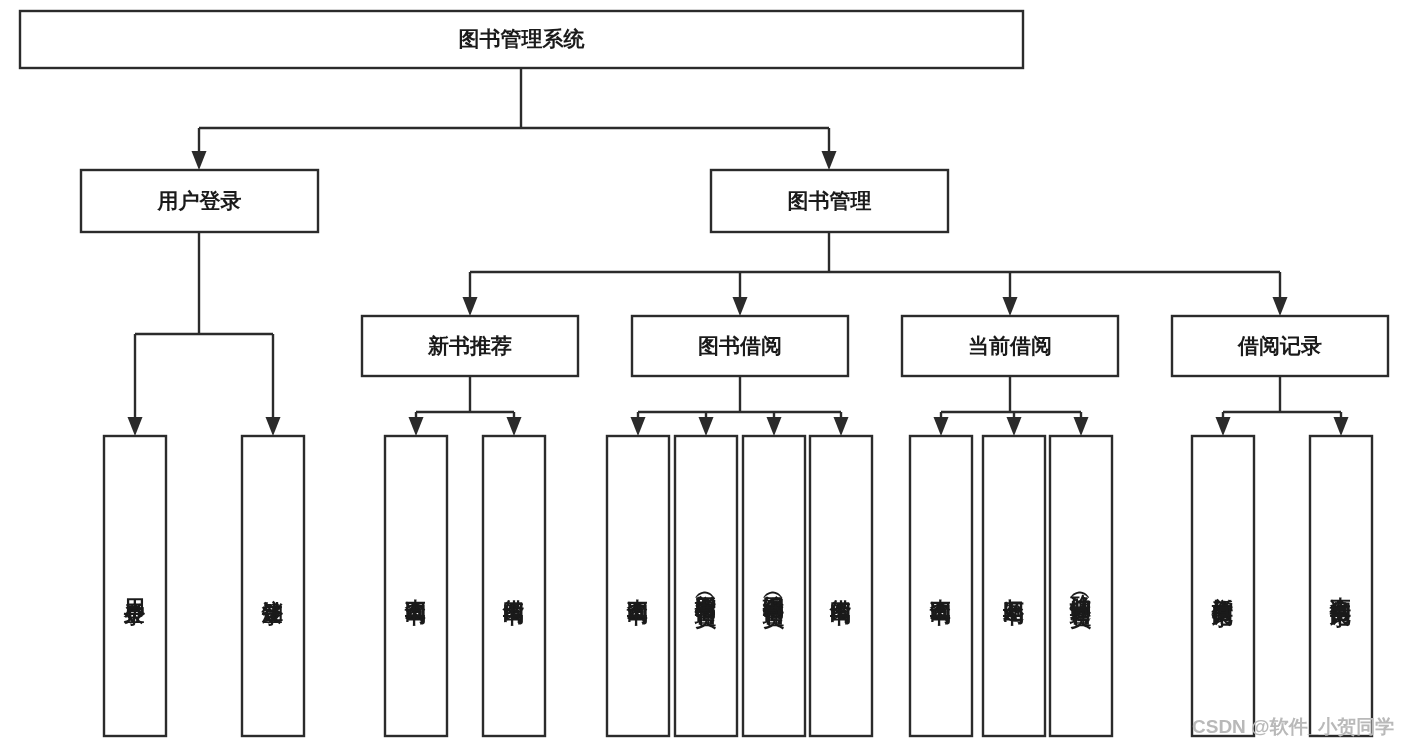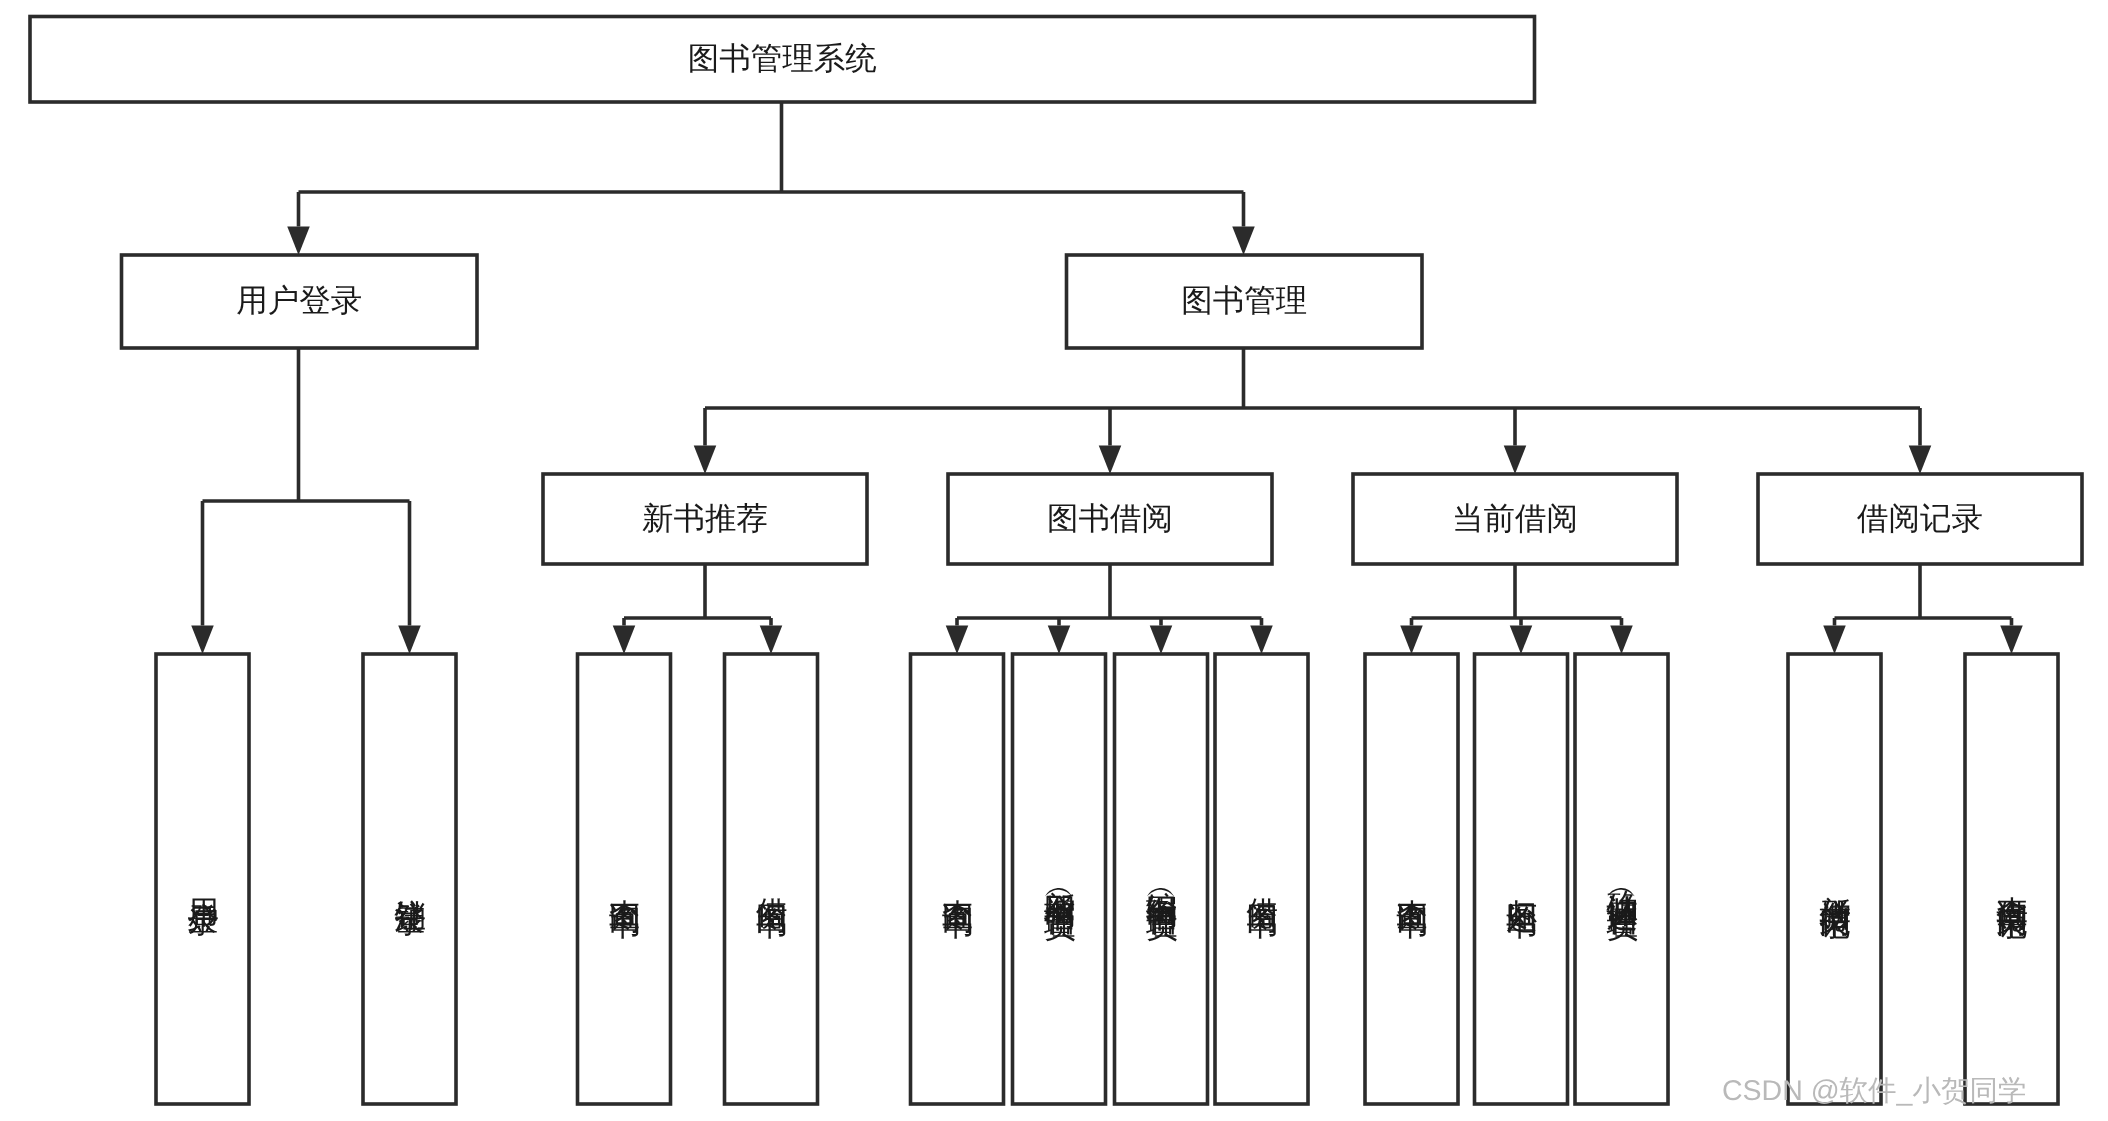--- a/index.html
+++ b/index.html
@@ -13,20 +13,21 @@
     height: 747px;
     font-family: "Liberation Sans", "DejaVu Sans", sans-serif;
     overflow: hidden;
     position: relative;
   }
   #diagram-root {
     position: relative;
     width: 1161px;
     height: 747px;
     background: #ffffff;
+    font-weight: bold;
   }
   svg.diagram-canvas {
     position: absolute;
     top: 0;
     left: 0;
     width: 1405px;
     height: 747px;
     display: block;
   }
   .node-box {
@@ -180,15 +181,15 @@
       <div class="leaf-label" style="left: 675px; top: 436px; width: 62px; height: 300px;">新增图书（管理员）</div>
       <div class="leaf-label" style="left: 743px; top: 436px; width: 62px; height: 300px;">编辑图书（管理员）</div>
       <div class="leaf-label" style="left: 810px; top: 436px; width: 62px; height: 300px;">借阅图书</div>
       <div class="leaf-label" style="left: 910px; top: 436px; width: 62px; height: 300px;">查询图书</div>
       <div class="leaf-label" style="left: 983px; top: 436px; width: 62px; height: 300px;">归还图书</div>
       <div class="leaf-label" style="left: 1050px; top: 436px; width: 62px; height: 300px;">确认归还（管理员）</div>
       <div class="leaf-label" style="left: 1192px; top: 436px; width: 62px; height: 300px;">新增借阅记录</div>
       <div class="leaf-label" style="left: 1310px; top: 436px; width: 62px; height: 300px;">查询借阅记录</div>
     </div>
 
-  <div class="watermark" style="left: 1148px; top: 714px;">CSDN @软件_小贺同学</div>
+  <div class="watermark" style="left: 1192px; top: 714px;">CSDN @软件_小贺同学</div>
 
 </div>
 
 </body></html>

